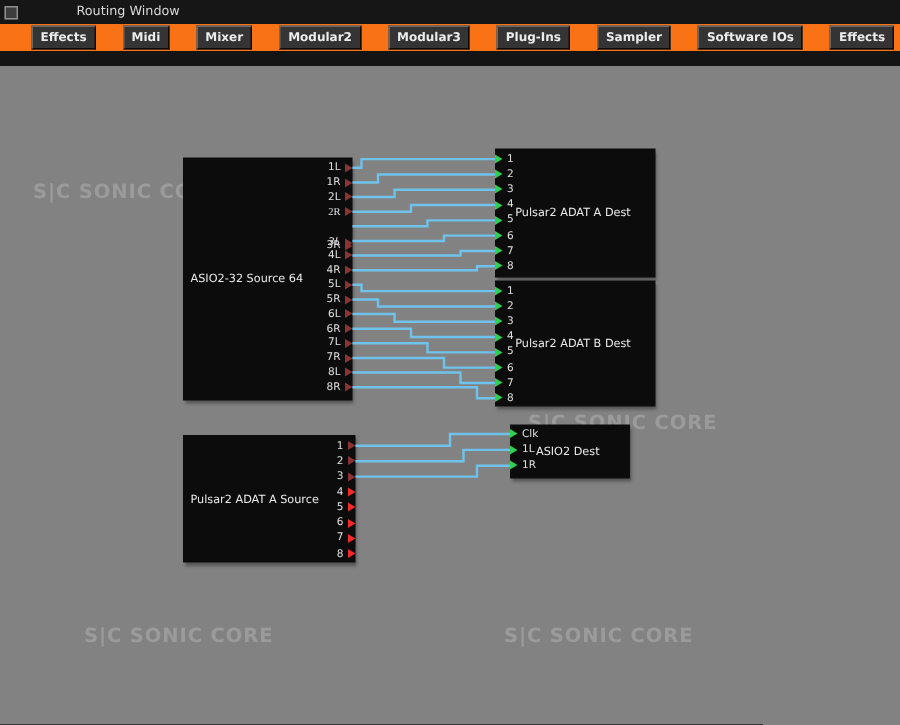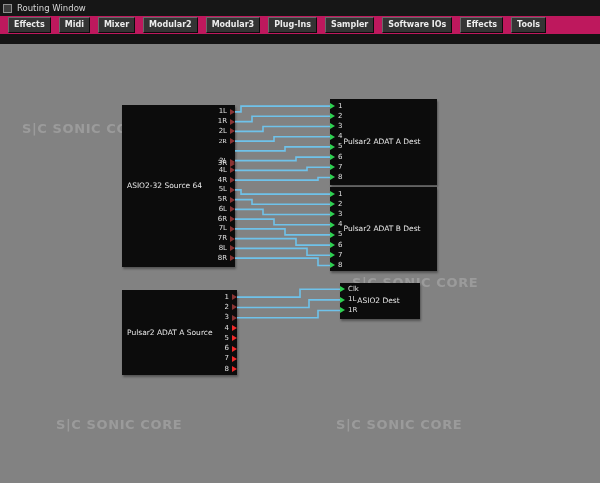--- a/index.html
+++ b/index.html
@@ -1,24 +1,24 @@
 <!DOCTYPE html>
 <html><head>
 <meta charset="utf-8">
 <style>
   html,body{margin:0;padding:0;background:#181818;}
   .screen{position:relative;width:600px;height:483px;overflow:hidden;background:#141414;font-family:"DejaVu Sans",sans-serif;}
 
   
   .titlebar{position:absolute;top:0;left:0;right:0;height:16px;background:#161616;display:flex;align-items:center;gap:5px;padding-left:3px;box-sizing:border-box;}
   .win-icon{width:9px;height:9px;box-sizing:border-box;border:1px solid #8f8f8f;background:#3d3d3d;flex:none;}
-  .win-title{color:#d8d8d8;font-size:8.5px;line-height:1;white-space:nowrap;}
-
-  
-  .tabbar{position:absolute;top:16px;left:0;right:0;height:18px;background:#be185d;display:flex;align-items:center;gap:8px;padding-left:8px;box-sizing:border-box;}
+  .win-title{color:#d8d8d8;font-size:8.5px;line-height:1;white-space:nowrap;margin-left:34px;}
+
+  
+  .tabbar{position:absolute;top:16px;left:0;right:0;height:18px;background:#f97316;display:flex;align-items:center;gap:18px;padding-left:21px;box-sizing:border-box;}
   .tab{background:#343434;color:#ececec;font-size:8px;font-weight:bold;line-height:1;padding:3px 5px;border:1px solid;border-color:#6a6a6a #0b0b0b #0b0b0b #6a6a6a;white-space:nowrap;cursor:pointer;}
 
   
   .canvas{position:absolute;top:44px;left:0;width:600px;height:439px;background:#828282;}
   .wm{position:absolute;z-index:1;color:rgba(255,255,255,0.20);font-size:13px;font-weight:bold;letter-spacing:0.6px;white-space:nowrap;line-height:1;}
   .wm1{left:22px;top:122px;}
   .wm2{left:352px;top:276px;}
   .wm3{left:56px;top:418px;}
   .wm4{left:336px;top:418px;}
 

